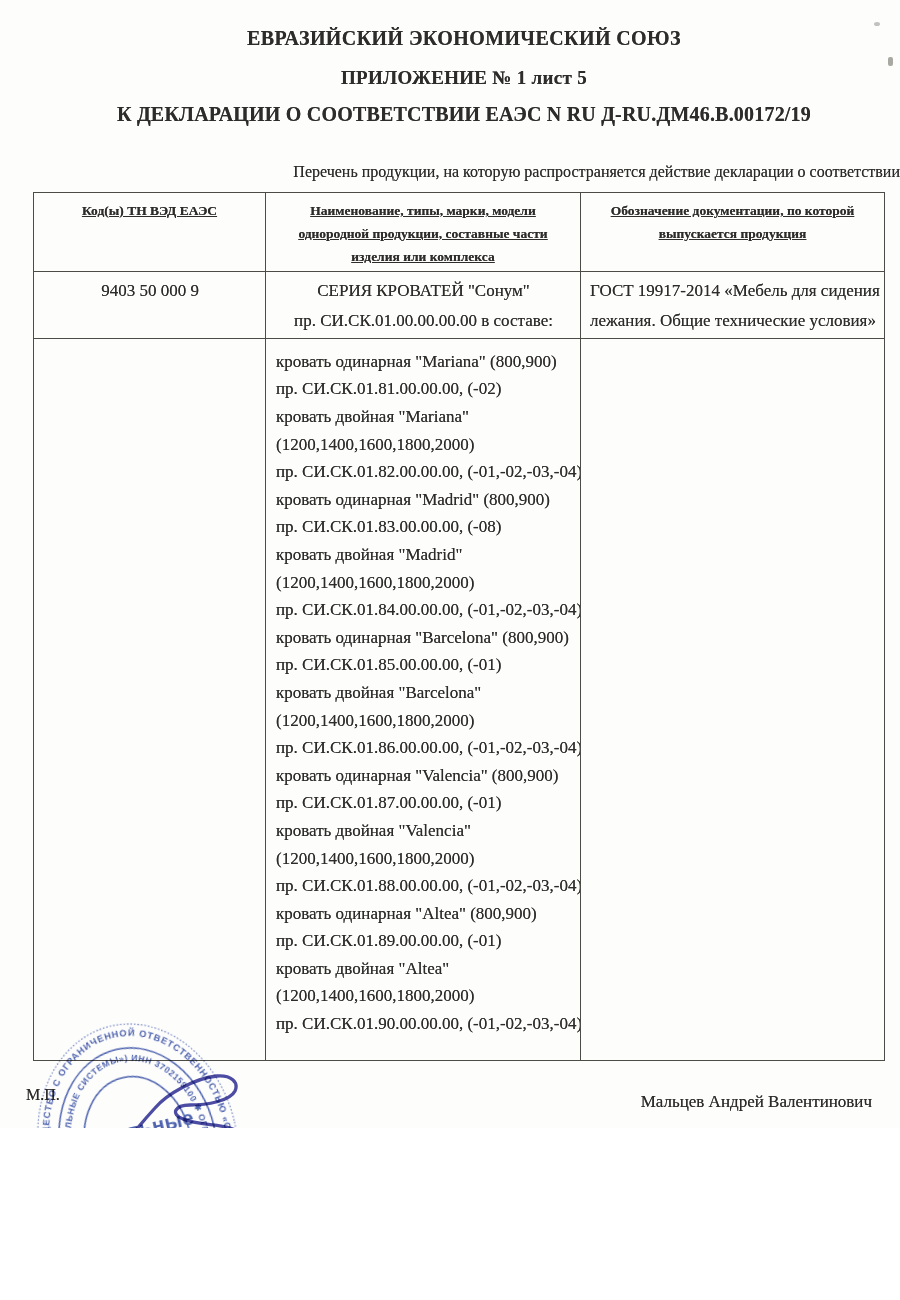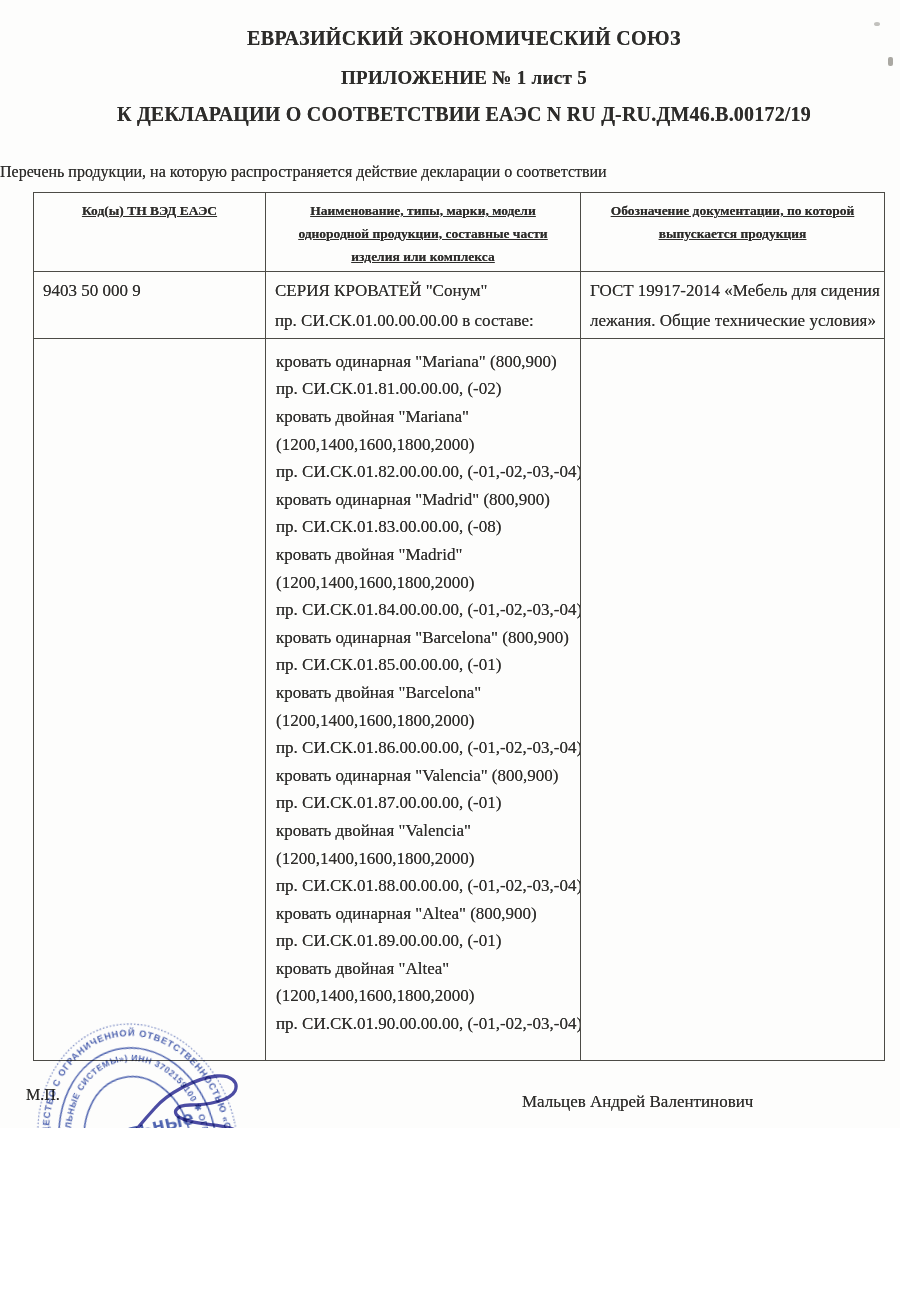--- a/index.html
+++ b/index.html
@@ -10,47 +10,47 @@
     color:#2d2c2a;
   }
   .page * { box-sizing:border-box; }
   .soft { text-shadow:0 0 0.6px rgba(45,44,42,0.75); }
 
   
   .hdr { position:absolute; left:0; right:0; text-align:center; font-weight:bold; transform:translateX(14px); }
   .t1 { top:27px;  font-size:20px; letter-spacing:0.4px; }
   .t2 { top:67px;  font-size:19px; letter-spacing:0.3px; }
   .t3 { top:103px; font-size:20px; letter-spacing:0.2px; }
-  .caption { position:absolute; left:0; right:0; top:163px; text-align:left; font-size:16px; }
+  .caption { position:absolute; left:0; right:0; top:163px; text-align:right; font-size:16px; }
 
   
   table.decl {
     position:absolute; left:33px; top:192px; width:851px;
     border-collapse:collapse; table-layout:fixed;
   }
   table.decl td {
     border:1px solid #4c4b46; vertical-align:top; overflow:hidden;
   }
   tr.hrow  { height:71px; }
   tr.r1    { height:67px; }
   tr.r2    { height:722px; }
   td.h {
     font-size:13.5px; font-weight:bold; text-align:center;
     padding:7px 12px 2px; line-height:1.7;text-decoration:underline;
   }
-  td.c { font-size:17px; padding:4px 8px 2px 9px; }
+  td.c { font-size:17px; padding:4px 8px 2px 9px;text-align:center; }
   td.c .line { line-height:30px; white-space:nowrap; }
   td.list { font-size:17px; padding:9px 6px 2px 10px; }
   td.list .line { line-height:27.6px; white-space:nowrap; }
 
   
   .mp { position:absolute; left:26px; top:1086px; font-size:16px; font-weight:normal; z-index:1; }
   .sig-line { position:absolute; left:42px; top:1128px; width:230px; border-top:1px dashed #a09f9c; z-index:1; }
   .sig-label { position:absolute; left:120px; top:1133px; font-size:8.5px; color:#9a99a0; letter-spacing:1px; z-index:1; }
-  .name { position:absolute; left:522px; top:1092px; width:350px; text-align:left; font-size:17px; }
+  .name { position:absolute; left:522px; top:1092px; width:350px; text-align:right; font-size:17px; }
   .fio-line { position:absolute; left:533px; top:1130px; width:340px; border-top:1px dashed #8f8e8a; }
   .fio-label { position:absolute; left:533px; top:1135px; width:340px; text-align:left; font-size:11px; color:#55544f; letter-spacing:0.6px; }
 
   
   .stamp {
     position:absolute; left:34px; top:1018px; width:208px; height:252px;
     transform:rotate(-13deg); z-index:2;
     mix-blend-mode:multiply; filter:blur(0.3px); opacity:0.92;
   }
   .autograph {

